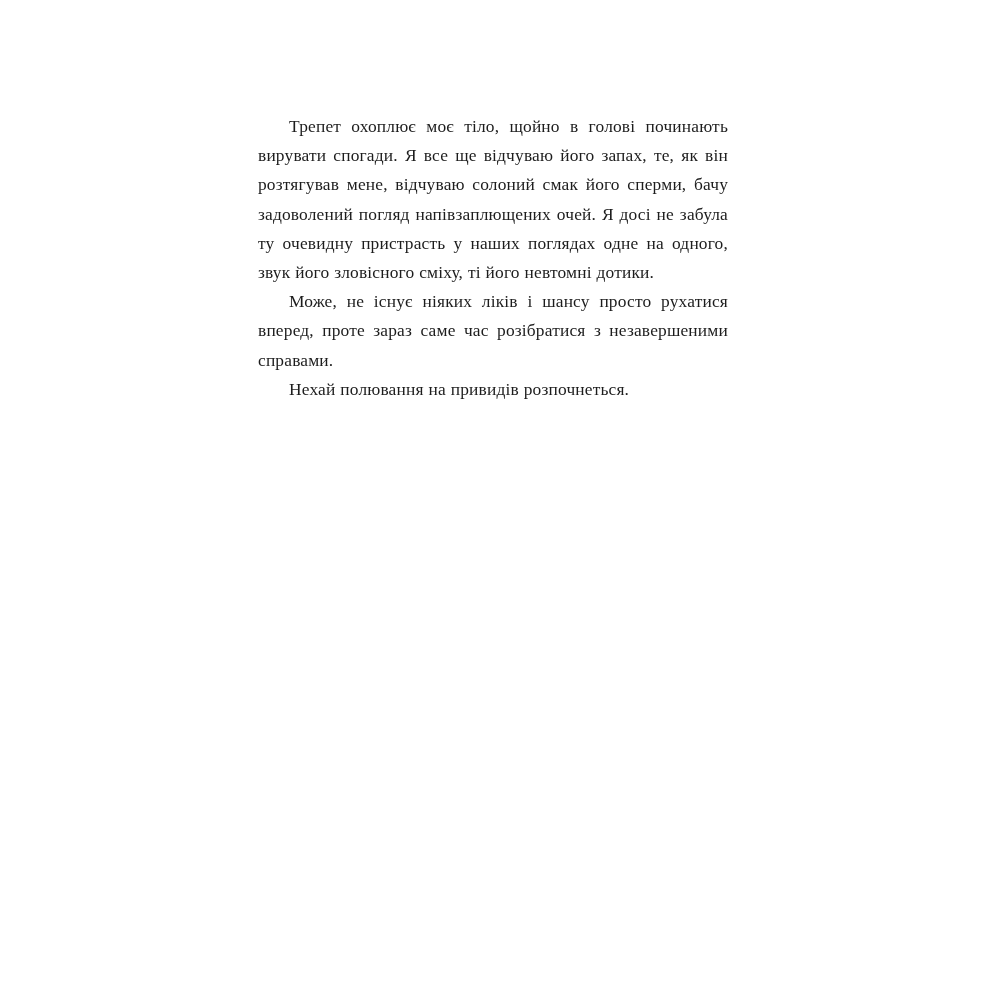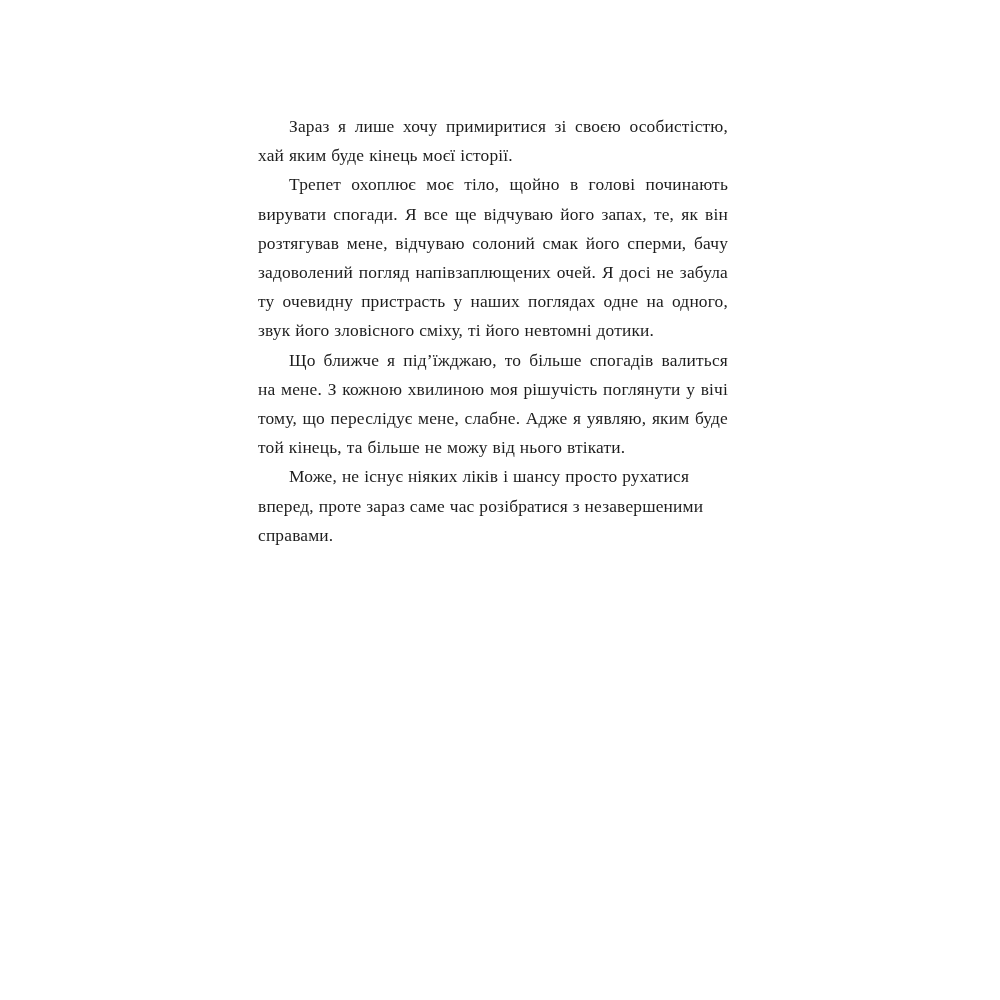--- a/index.html
+++ b/index.html
@@ -39,18 +39,17 @@
   }
   .para:last-child {
     text-align: left;
   }
 </style>
 </head>
 <body>
 
 <div class="page">
   <div class="text-column">
-    <p class="para">Зараз я лише хочу примиритися зі своєю особисті­стю, хай яким буде кінець моєї історії.</p>
     <p class="para">Трепет охоплює моє тіло, щойно в голові почина­ють вирувати спогади. Я все ще відчуваю його запах, те, як він розтягував мене, відчуваю солоний смак йо­го сперми, бачу задоволений погляд напівзаплющених очей. Я досі не забула ту очевидну пристрасть у наших поглядах одне на одного, звук його зловісного сміху, ті його невтомні дотики.</p>
-    <p class="para">Що ближче я під’їжджаю, то більше спогадів валить­ся на мене. З кожною хвилиною моя рішучість поглянути у вічі тому, що переслідує мене, слабне. Адже я уявляю, яким буде той кінець, та більше не можу від нього втікати.</p>
     <p class="para">Може, не існує ніяких ліків і шансу просто рухатися вперед, проте зараз саме час розібратися з незавершеними справами.</p>
+    <p class="para">Нехай полювання на привидів розпочнеться.</p>
   </div>
 </div>
 
 </body></html>

